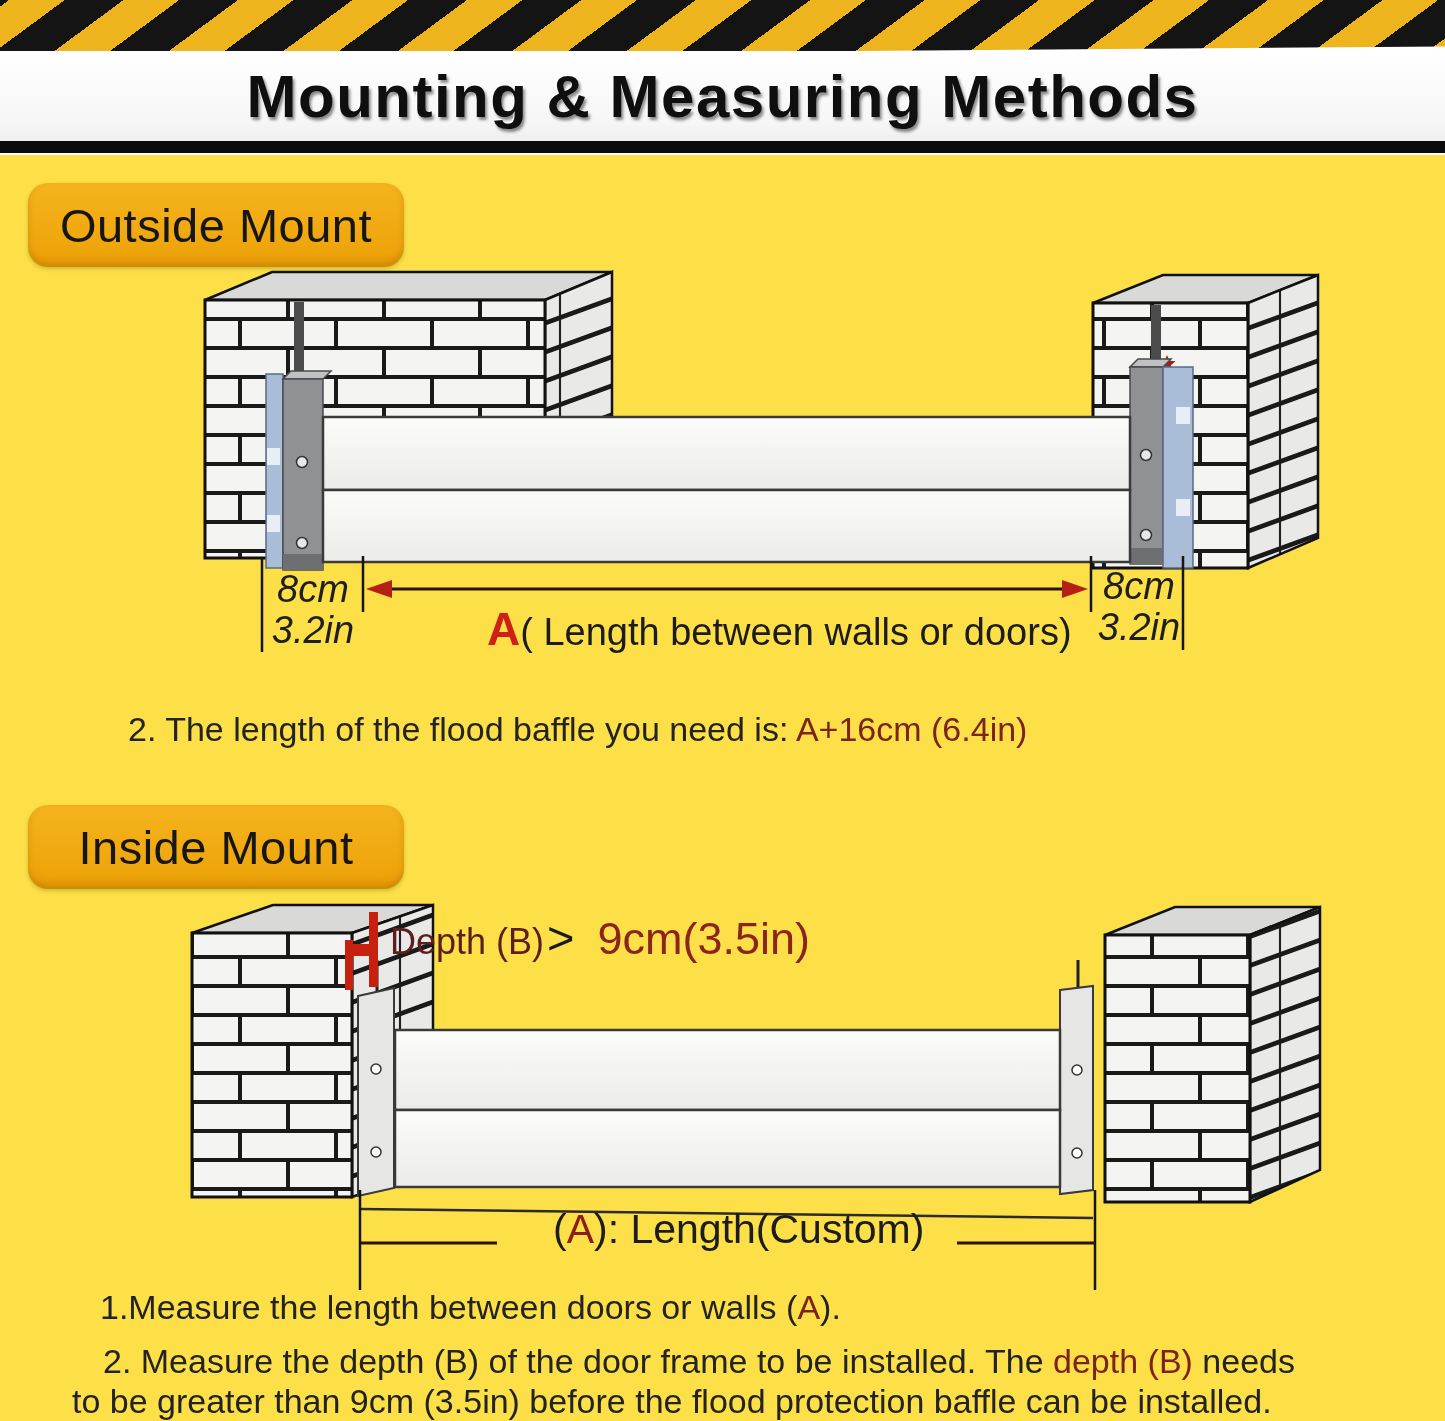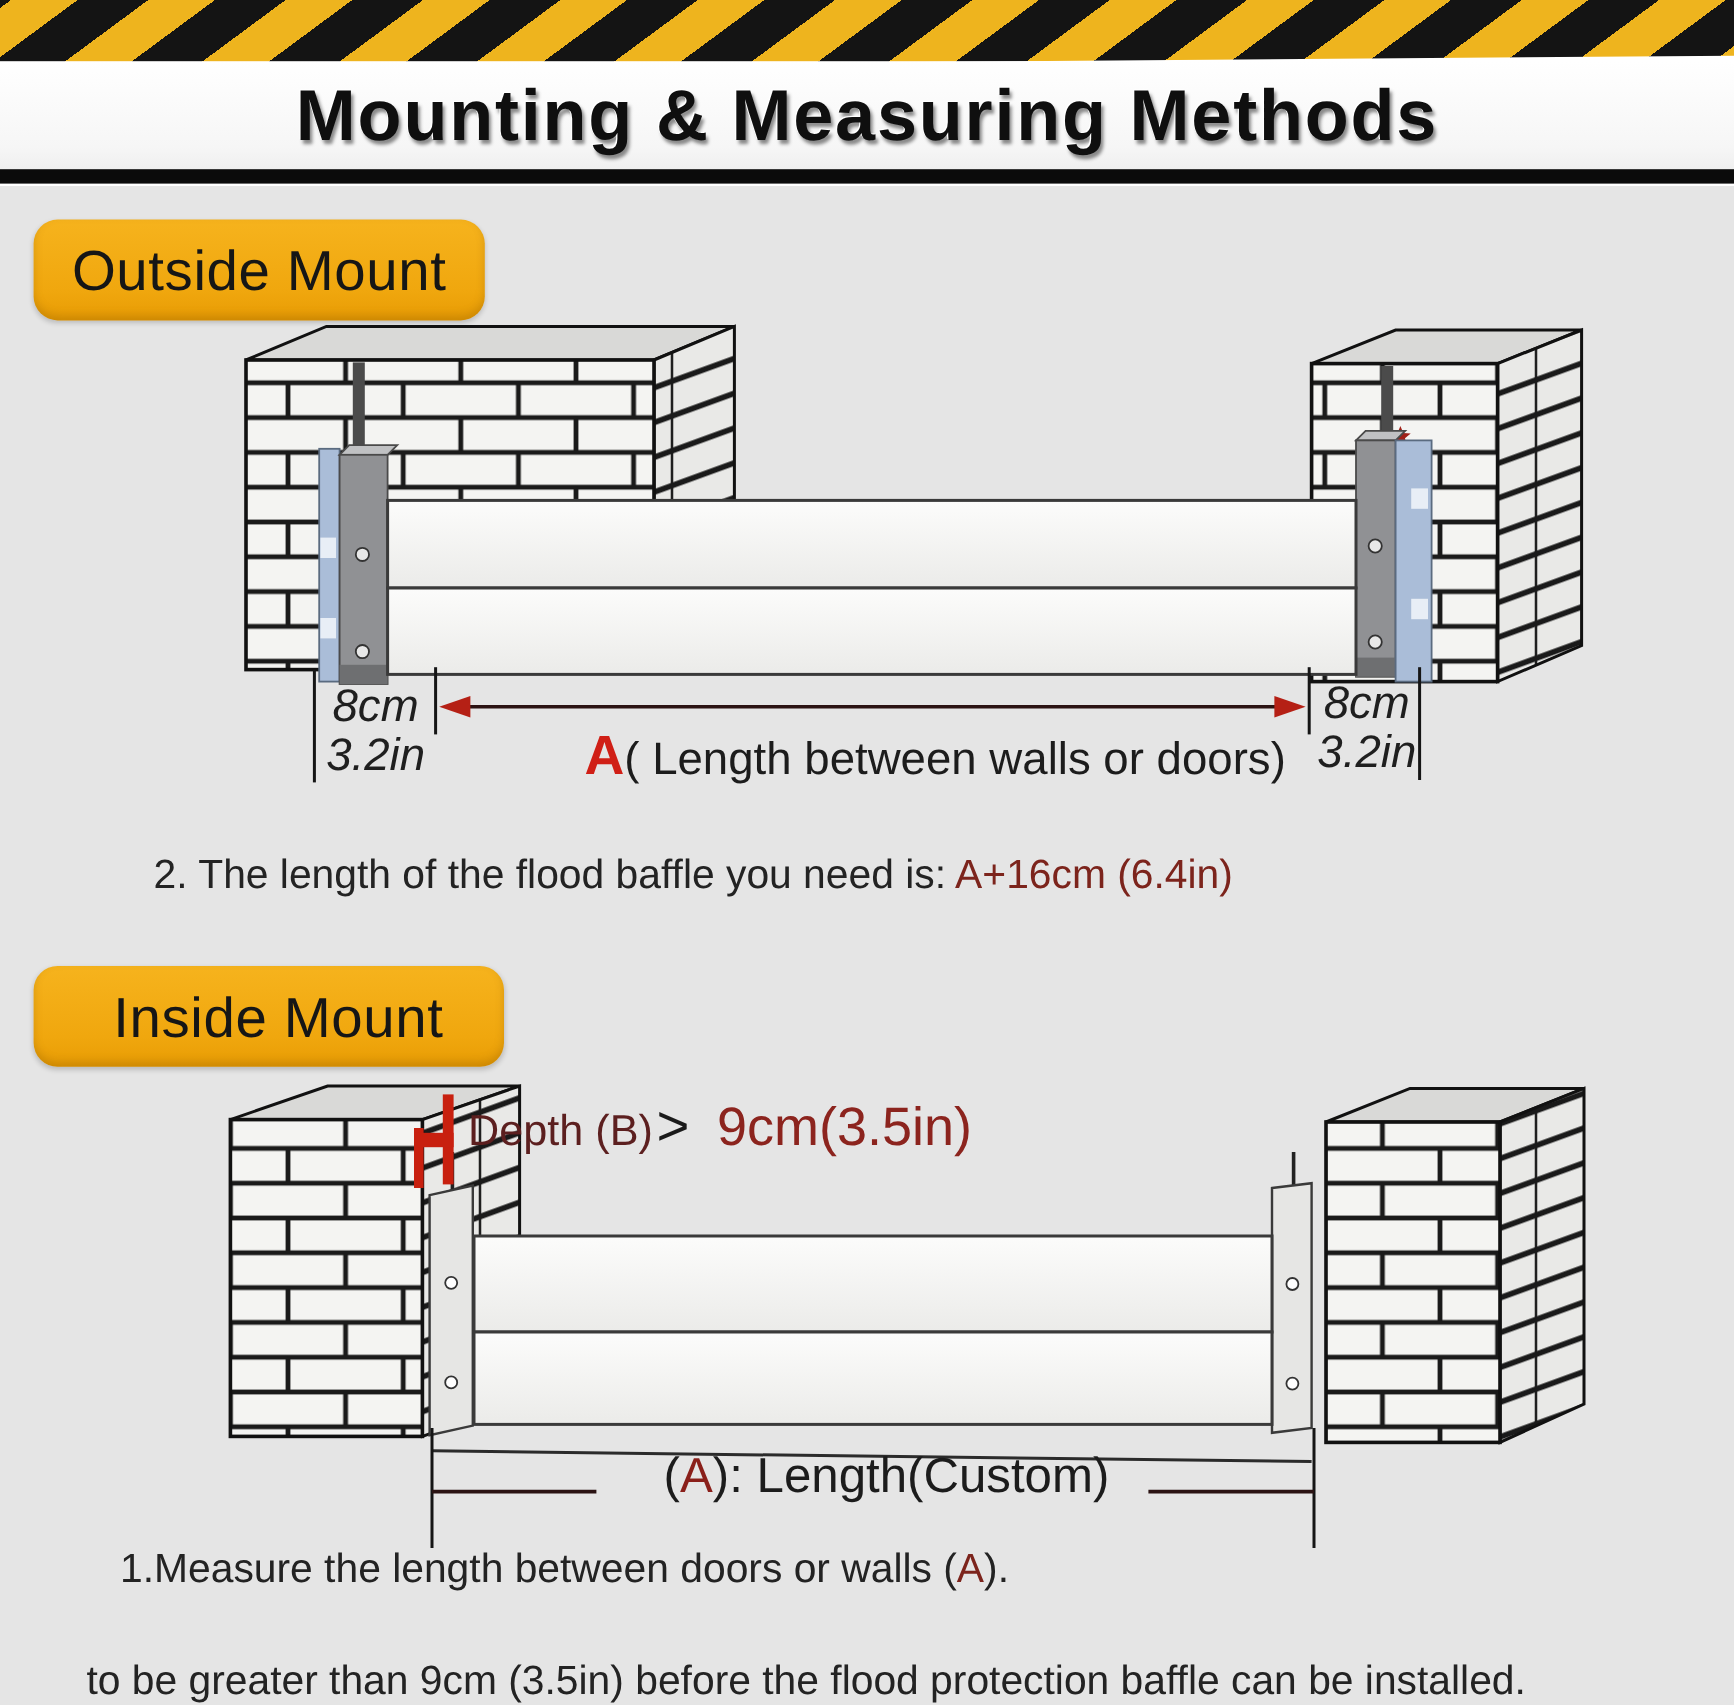--- a/index.html
+++ b/index.html
@@ -1,16 +1,16 @@
 <!DOCTYPE html>
 <html><head>
 <meta charset="utf-8">
 <style>
   html,body{margin:0;padding:0;background:#ffffff;}
-  .page{position:relative;width:1445px;height:1421px;background:#e5e5e5;overflow:hidden;
+  .page{position:relative;width:1445px;height:1421px;background:#fde047;overflow:hidden;
         font-family:"Liberation Sans","DejaVu Sans",sans-serif;}
 
   
   .hdr{position:absolute;top:0;left:0;width:100%;height:155px;overflow:hidden;background:#fff;}
   .hazard{position:absolute;top:-8px;left:-30px;width:1520px;height:60px;
           background:repeating-linear-gradient(324deg,#eeb41e 0 33px,#141414 33px 68px);
           transform:rotate(-0.45deg);}
   .titleband{position:absolute;top:51px;left:0;width:100%;height:90px;
              background:linear-gradient(180deg,#ffffff 0%,#f6f6f6 80%,#efefef 100%);
              display:flex;align-items:center;justify-content:center;}
@@ -18,21 +18,21 @@
          text-shadow:-1px -1px 0 #ffffff, 2px 3px 3px rgba(0,0,0,0.45);}
   .hdr-rule{position:absolute;top:141px;left:0;width:100%;height:12px;background:#0b0b0b;}
 
   
   .badge{position:absolute;left:28px;width:376px;height:84px;border-radius:20px;
          background:linear-gradient(180deg,#f6b31d 0%,#f0a70e 70%,#e89c04 100%);
          display:flex;align-items:center;justify-content:center;
          font-size:47px;color:#161616;letter-spacing:0.5px;
          box-shadow:inset 0 -4px 7px rgba(140,90,0,0.30), 0 2px 4px rgba(0,0,0,0.18);}
   #badge-outside{top:183px;}
-  #badge-inside{top:805px;padding-left:16px;}
+  #badge-inside{top:805px;}
 
   
   .dg{position:absolute;left:0;width:1445px;display:block;}
   #dg1{top:260px;height:420px;}
   #dg2{top:895px;height:400px;}
 
   
   .dim{position:absolute;font-size:38px;color:#1f1f1f;line-height:41px;text-align:center;white-space:nowrap;font-style:italic;}
   #dim-l{left:264px;top:569px;width:98px;}
   #dim-r{left:1093px;top:566px;width:92px;}
@@ -240,15 +240,18 @@
     <span class="d-val">9cm(3.5in)</span>
   </div>
 
   <div id="len-label">
     <span>(</span><span class="a">A</span><span>): Length(Custom)</span>
   </div>
 
   <div class="s2l" id="s2l1">
     <span>1.Measure the length between doors or walls (</span><span class="red">A</span><span>).</span>
   </div>
+  <div class="s2l" id="s2l2">
+    <span>2. Measure the depth (B) of the door frame to be installed. The </span><span class="red">depth (B)</span><span> needs</span>
+  </div>
   <div class="s2l" id="s2l3">to be greater than 9cm (3.5in) before the flood protection baffle can be installed.</div>
 
 </div>
 
 </body></html>

